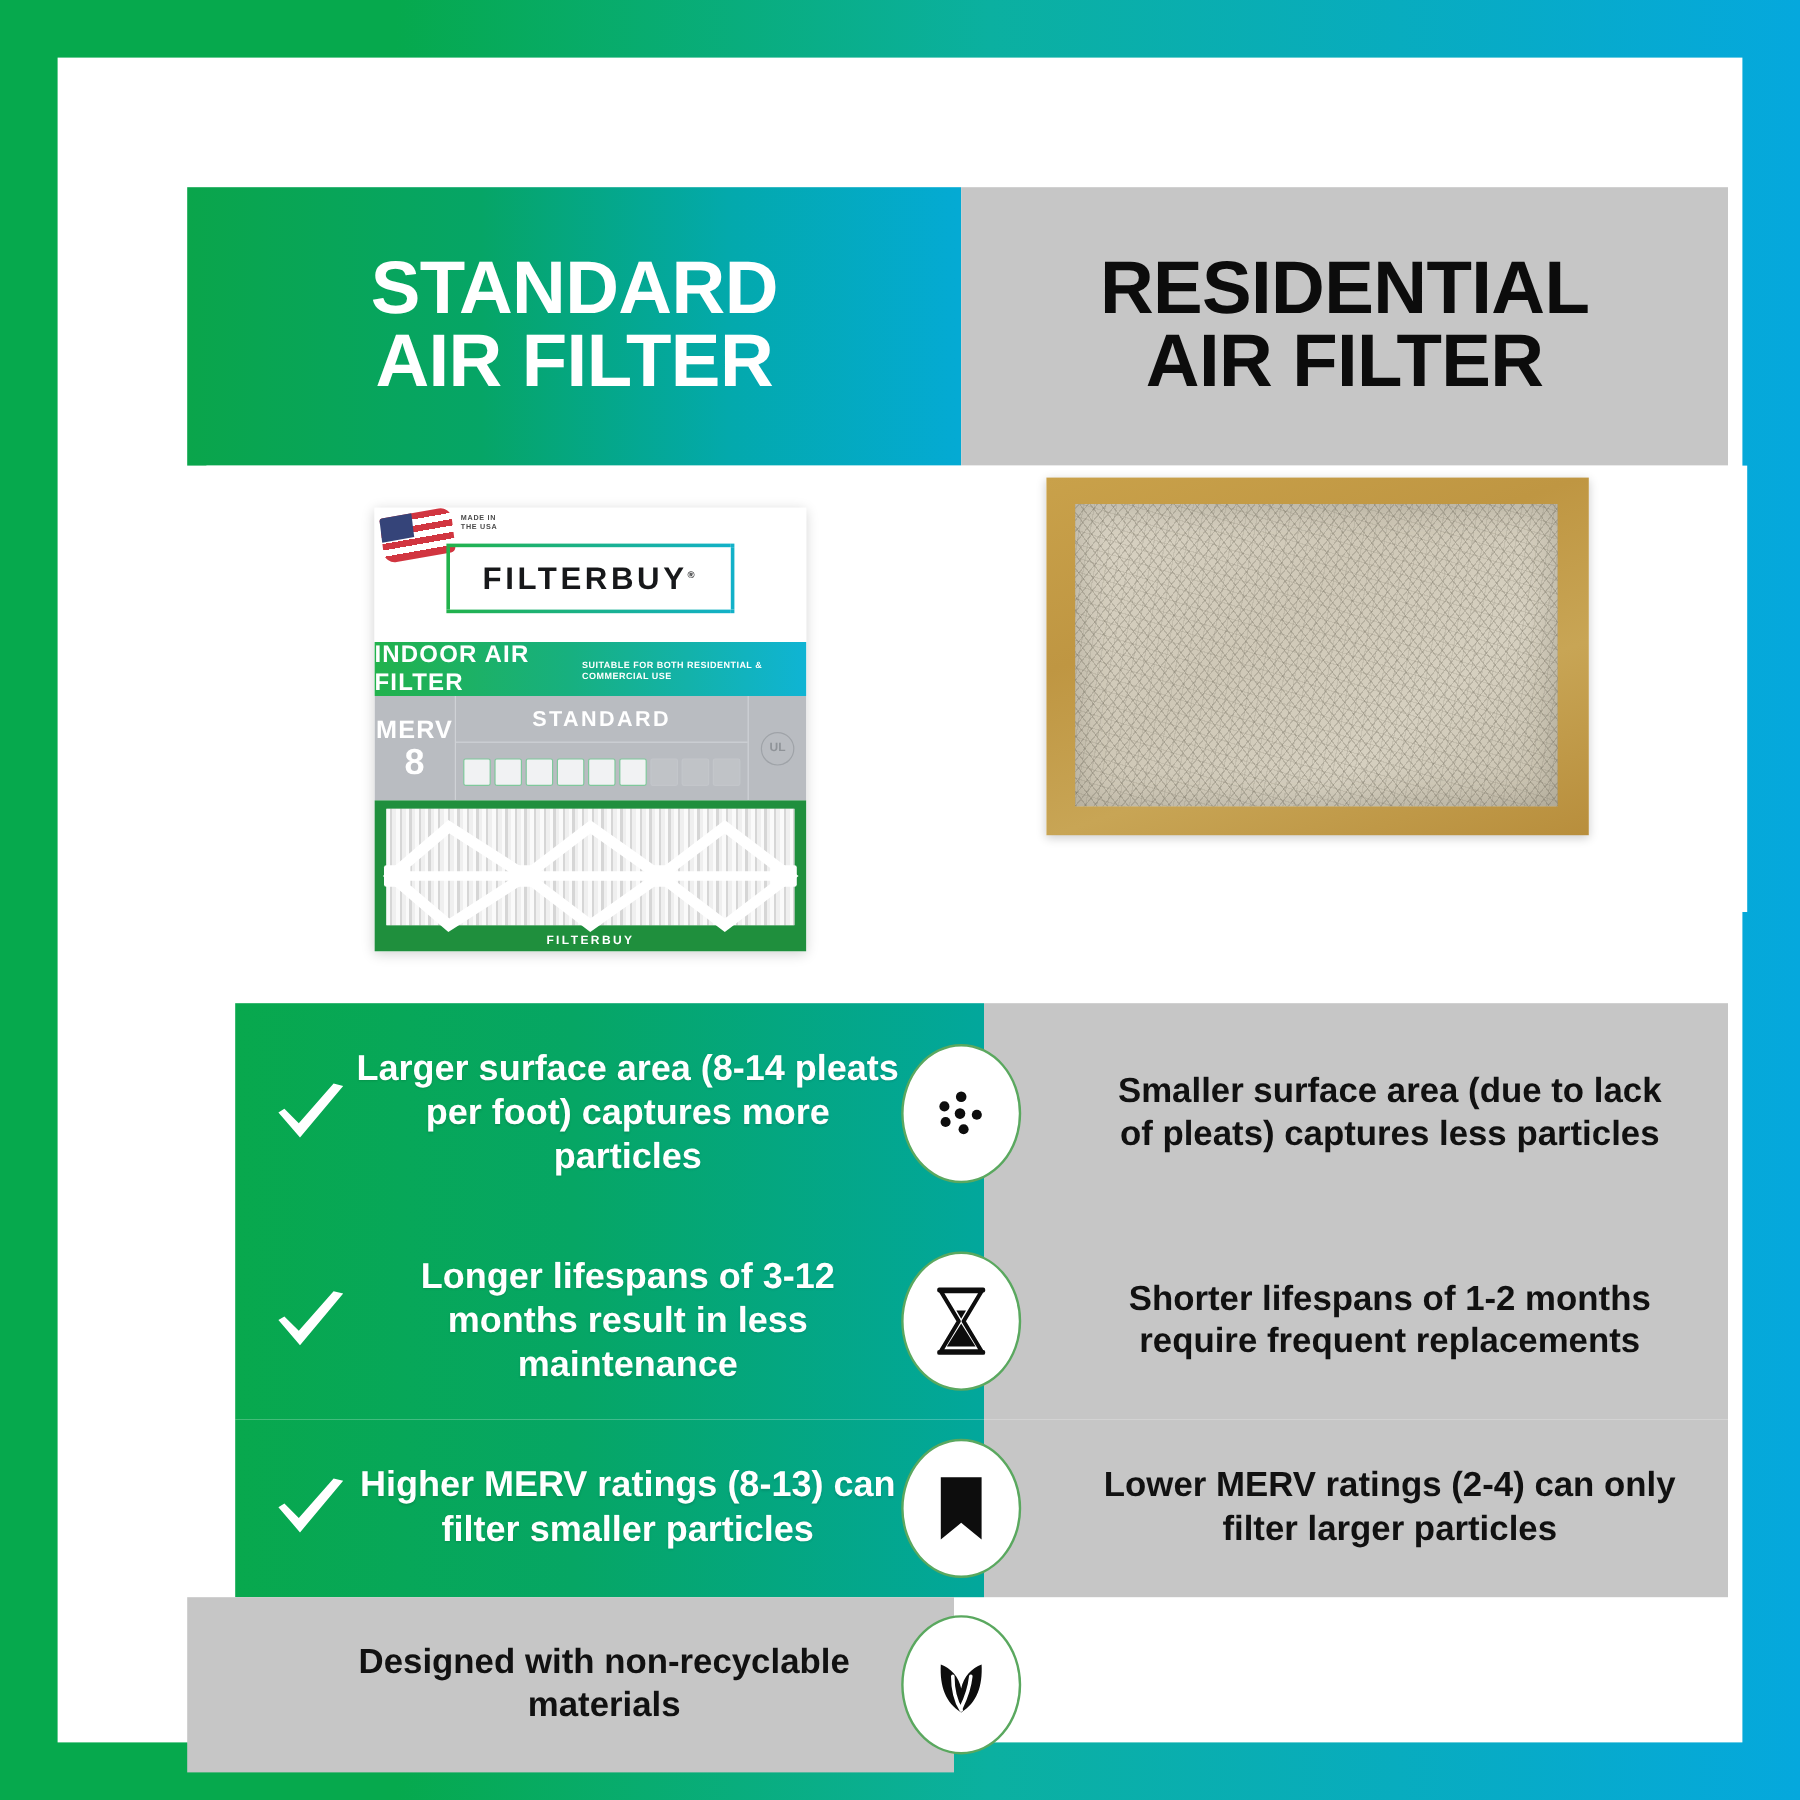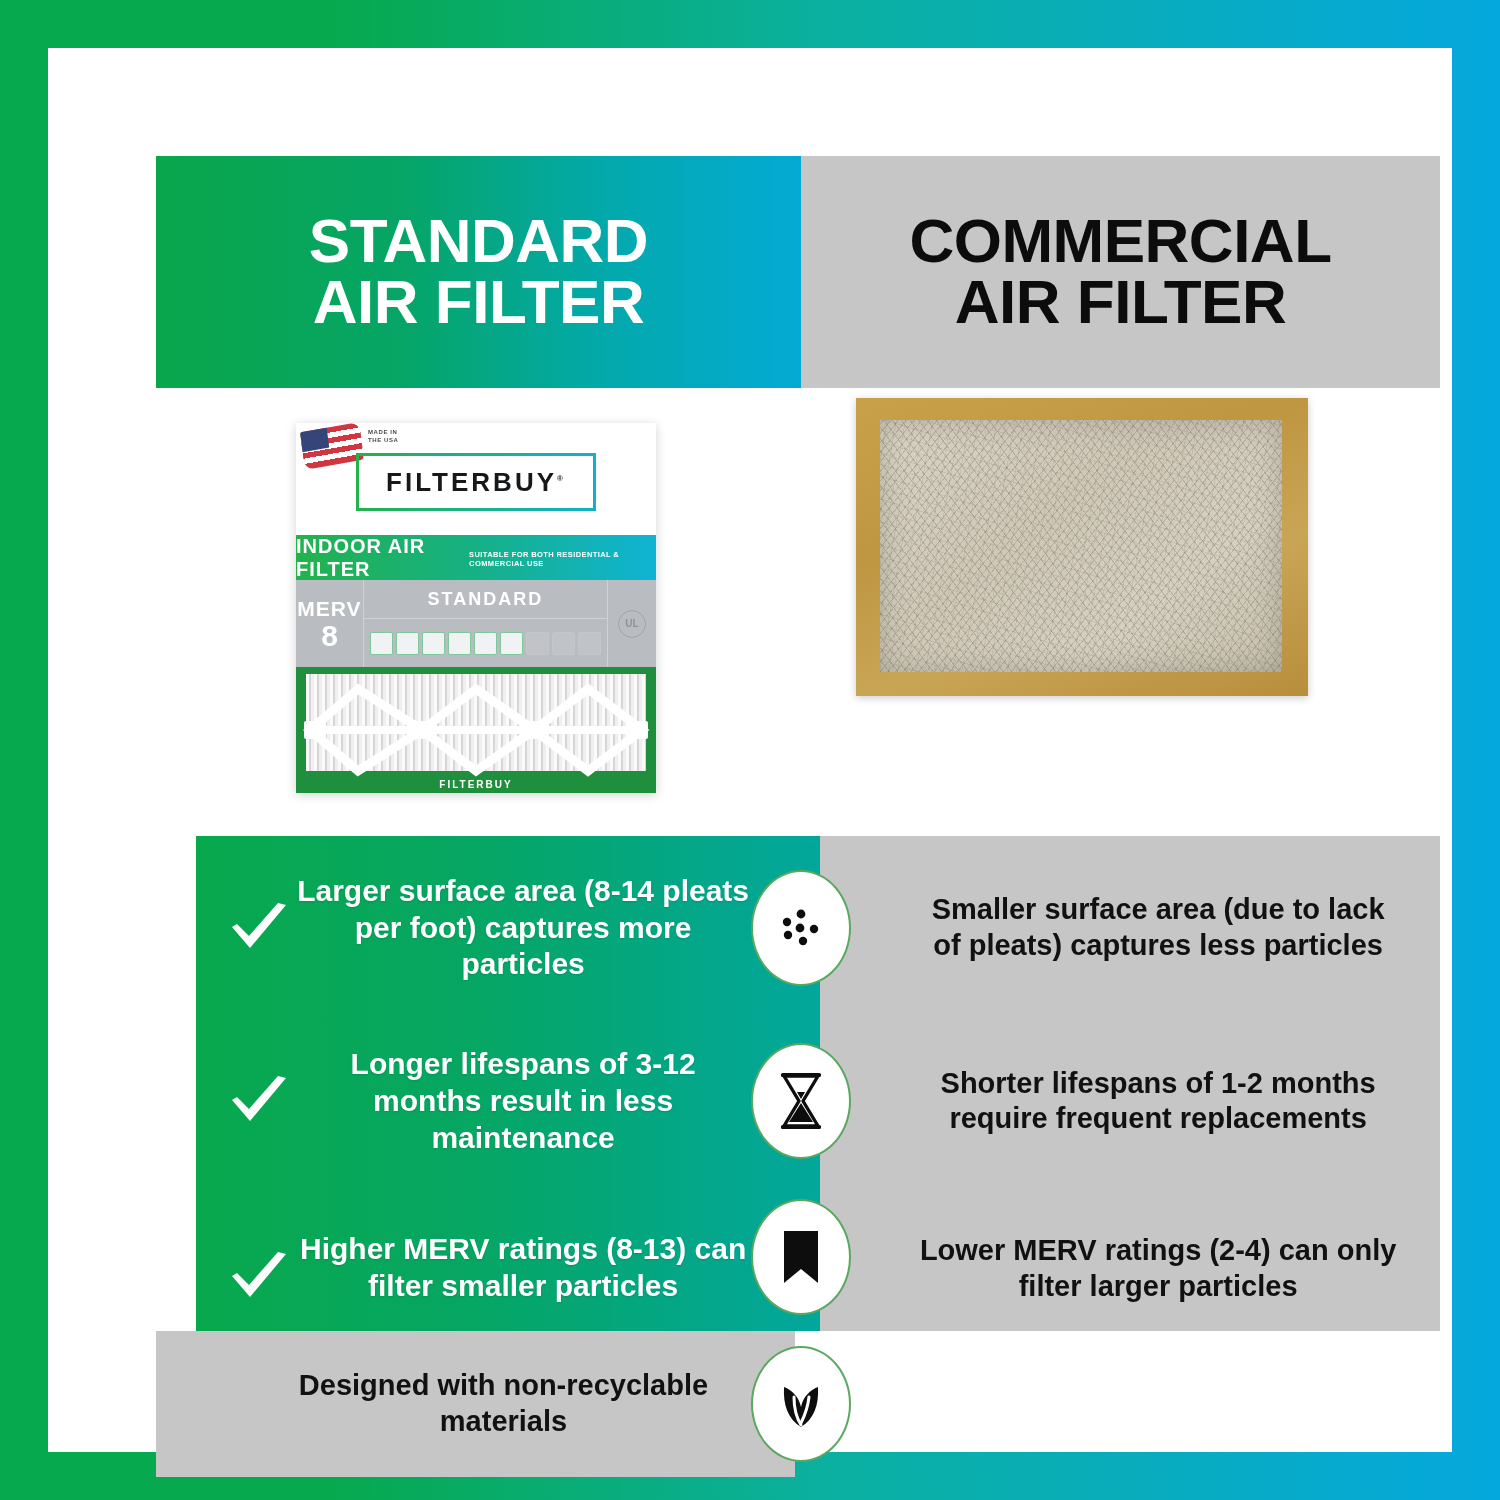--- a/index.html
+++ b/index.html
@@ -37,21 +37,21 @@
     text-align:center;line-height:0.98;
     font-weight:800;letter-spacing:-0.5px;
     font-size:62px;
     font-family:"Liberation Sans", sans-serif;
   }
   .hdr-title span{display:block;}
   .hdr-left .hdr-title{color:#ffffff;}
   .hdr-right .hdr-title{color:#0c0c0c;}
 
   
-  .product-band{position:absolute;left:0;top:232px;width:1284px;height:372px;background:#ffffff;display:flex;}
+  .product-band{position:absolute;left:16px;top:232px;width:1284px;height:372px;background:#ffffff;display:flex;}
   .prod-cell{width:645px;height:448px;position:relative;}
   .prod-cell.right{width:639px;}
 
   
   .box{
     position:absolute;left:140px;top:35px;width:360px;height:370px;
     background:#ffffff;
     box-shadow:0 2px 10px rgba(0,0,0,.18);
     overflow:hidden;
   }
@@ -172,40 +172,40 @@
     border:2.5px solid #5aa85f;
     box-shadow:0 0 0 4px #ffffff inset;
     display:flex;align-items:center;justify-content:center;
     z-index:5;
   }
   .badge .bi{display:block;}
 
   
   .r1 .cell{min-height:184px;}
   .r2 .cell{min-height:154px;}
-  .r3 .cell{min-height:148px;align-items:flex-end;}
+  .r3 .cell{min-height:148px;}
   .r4 .cell{min-height:146px;}
 </style>
 </head>
 <body>
 
 <div class="frame">
   <div class="matte">
     <div class="content">
 
       <div class="header-band">
         <div class="hdr-left">
           <div class="hdr-title">
             <span>STANDARD</span>
             <span>AIR FILTER</span>
           </div>
         </div>
         <div class="hdr-right">
           <div class="hdr-title">
-            <span>COMMERCIAL</span>
+            <span>RESIDENTIAL</span>
             <span>AIR FILTER</span>
           </div>
         </div>
       </div>
 
       <div class="product-band">
 
         <div class="prod-cell">
           <div class="box">
 

